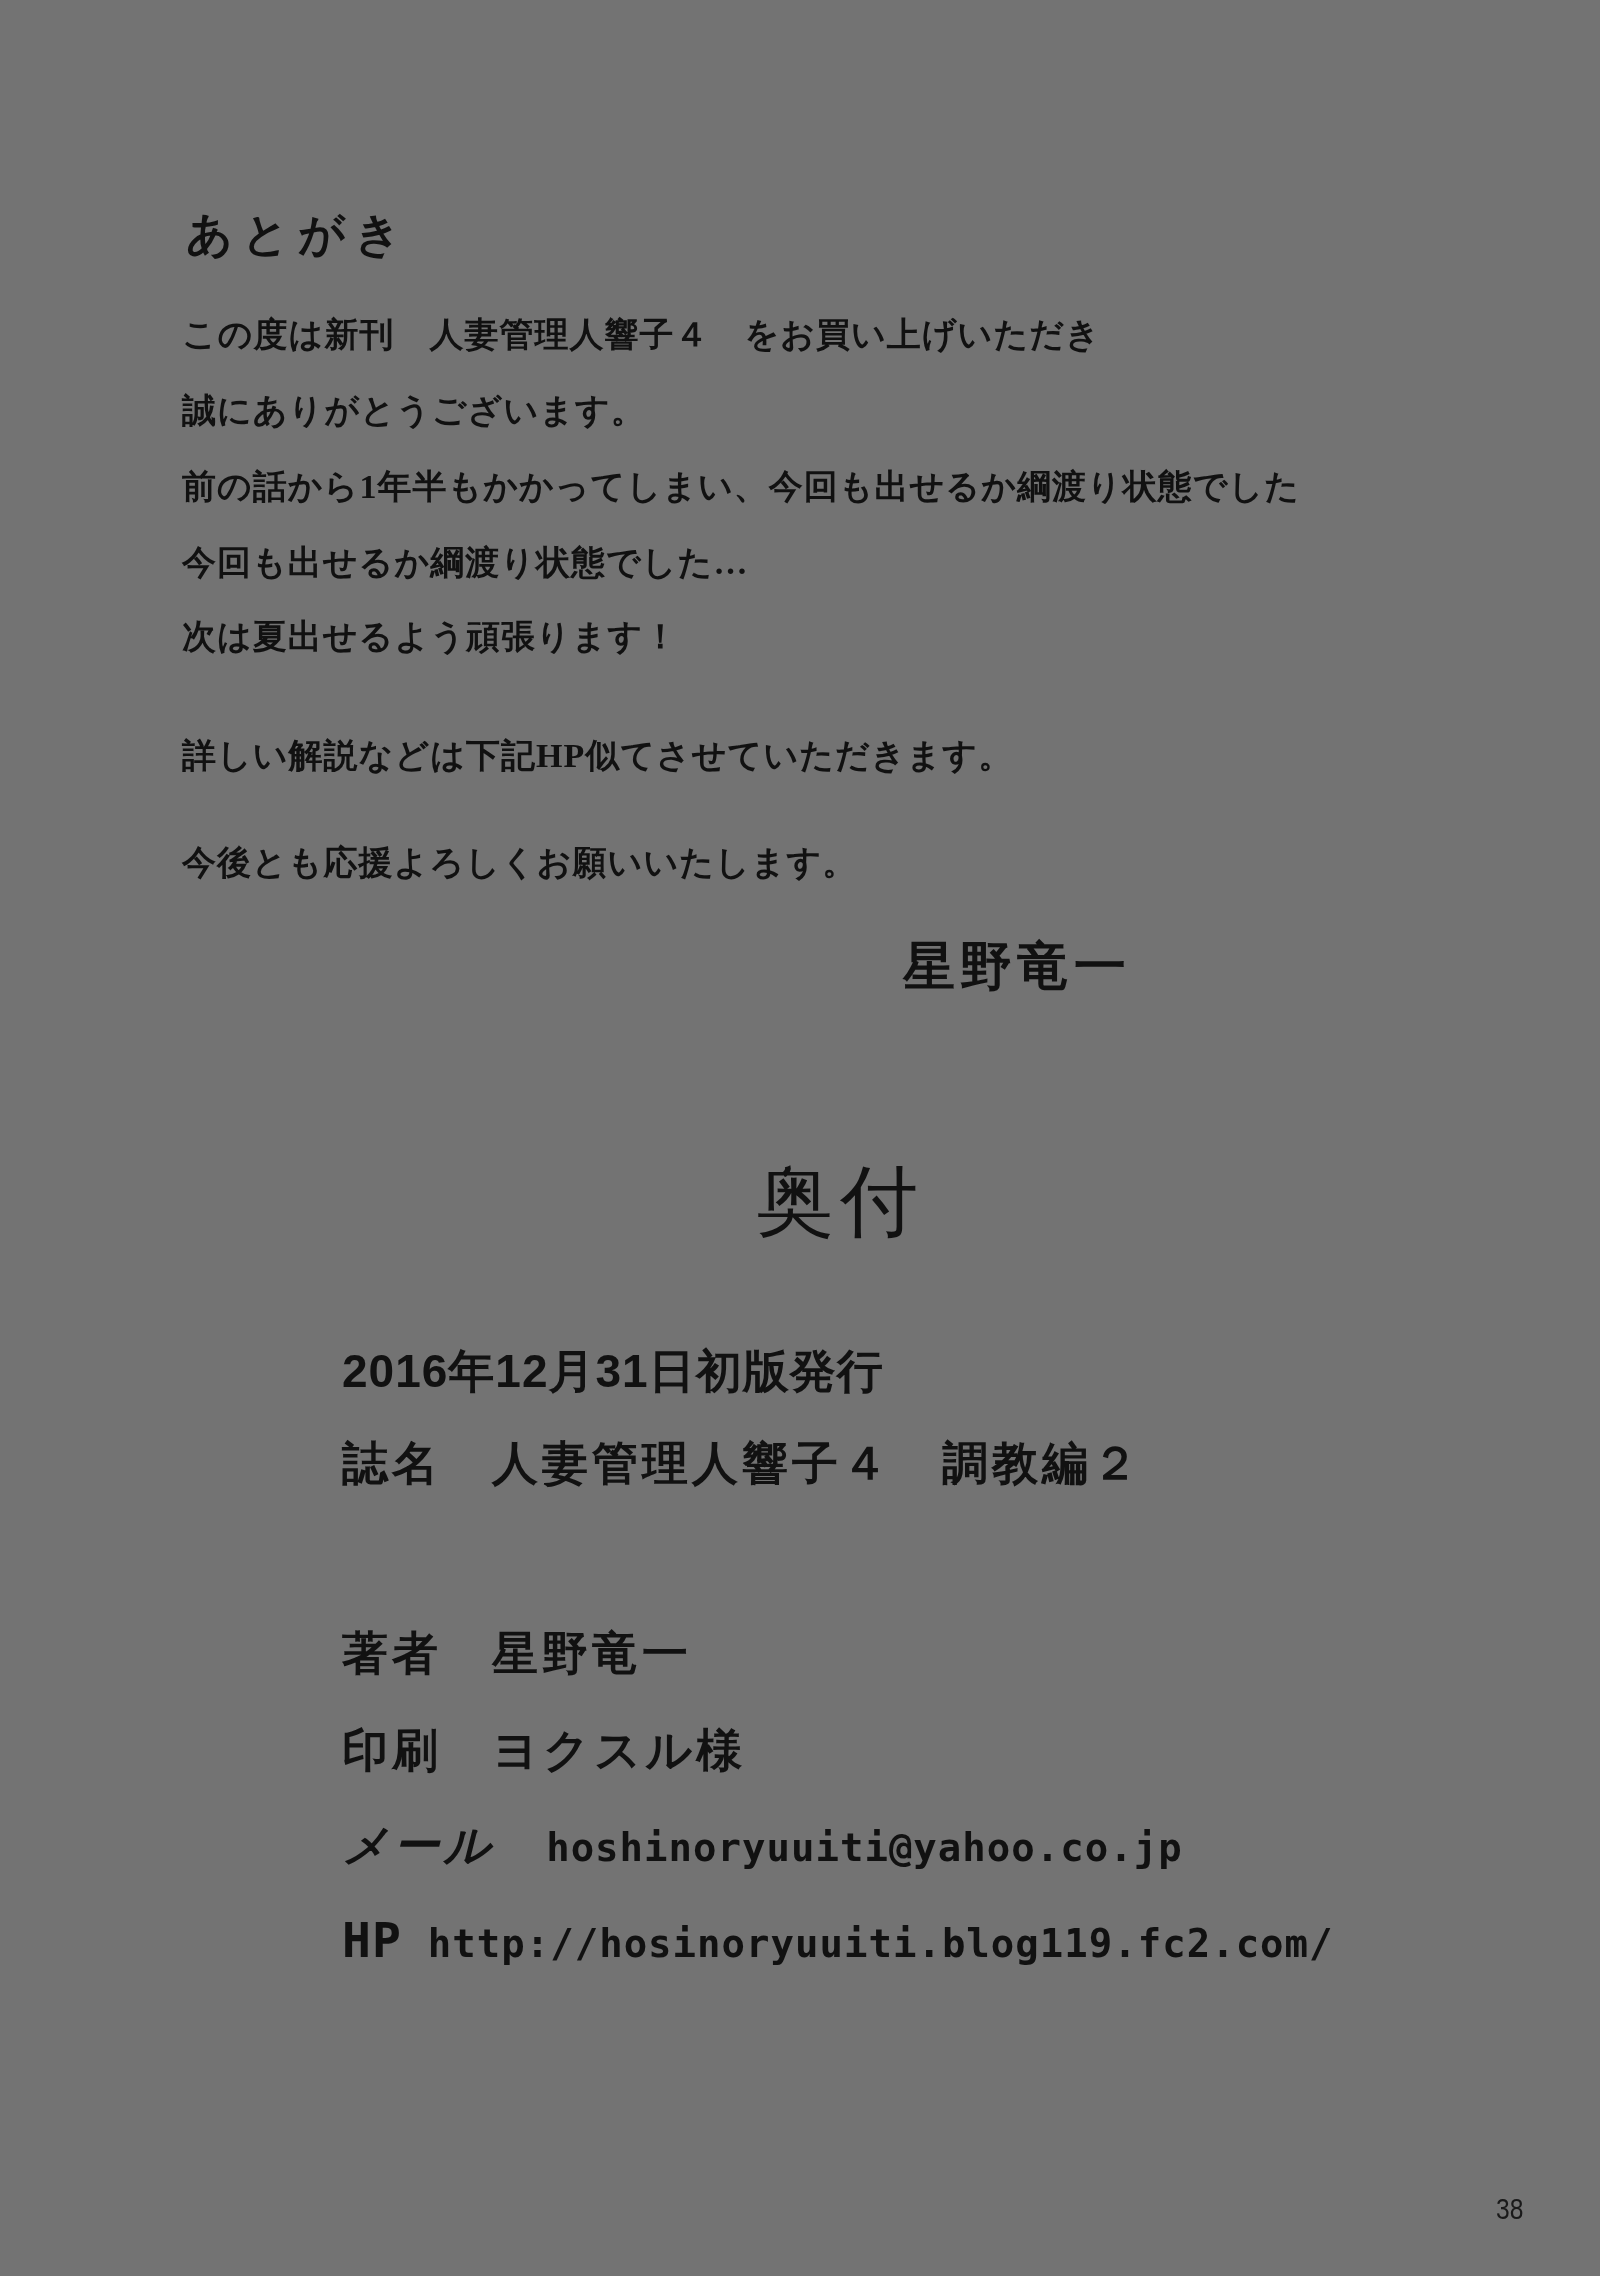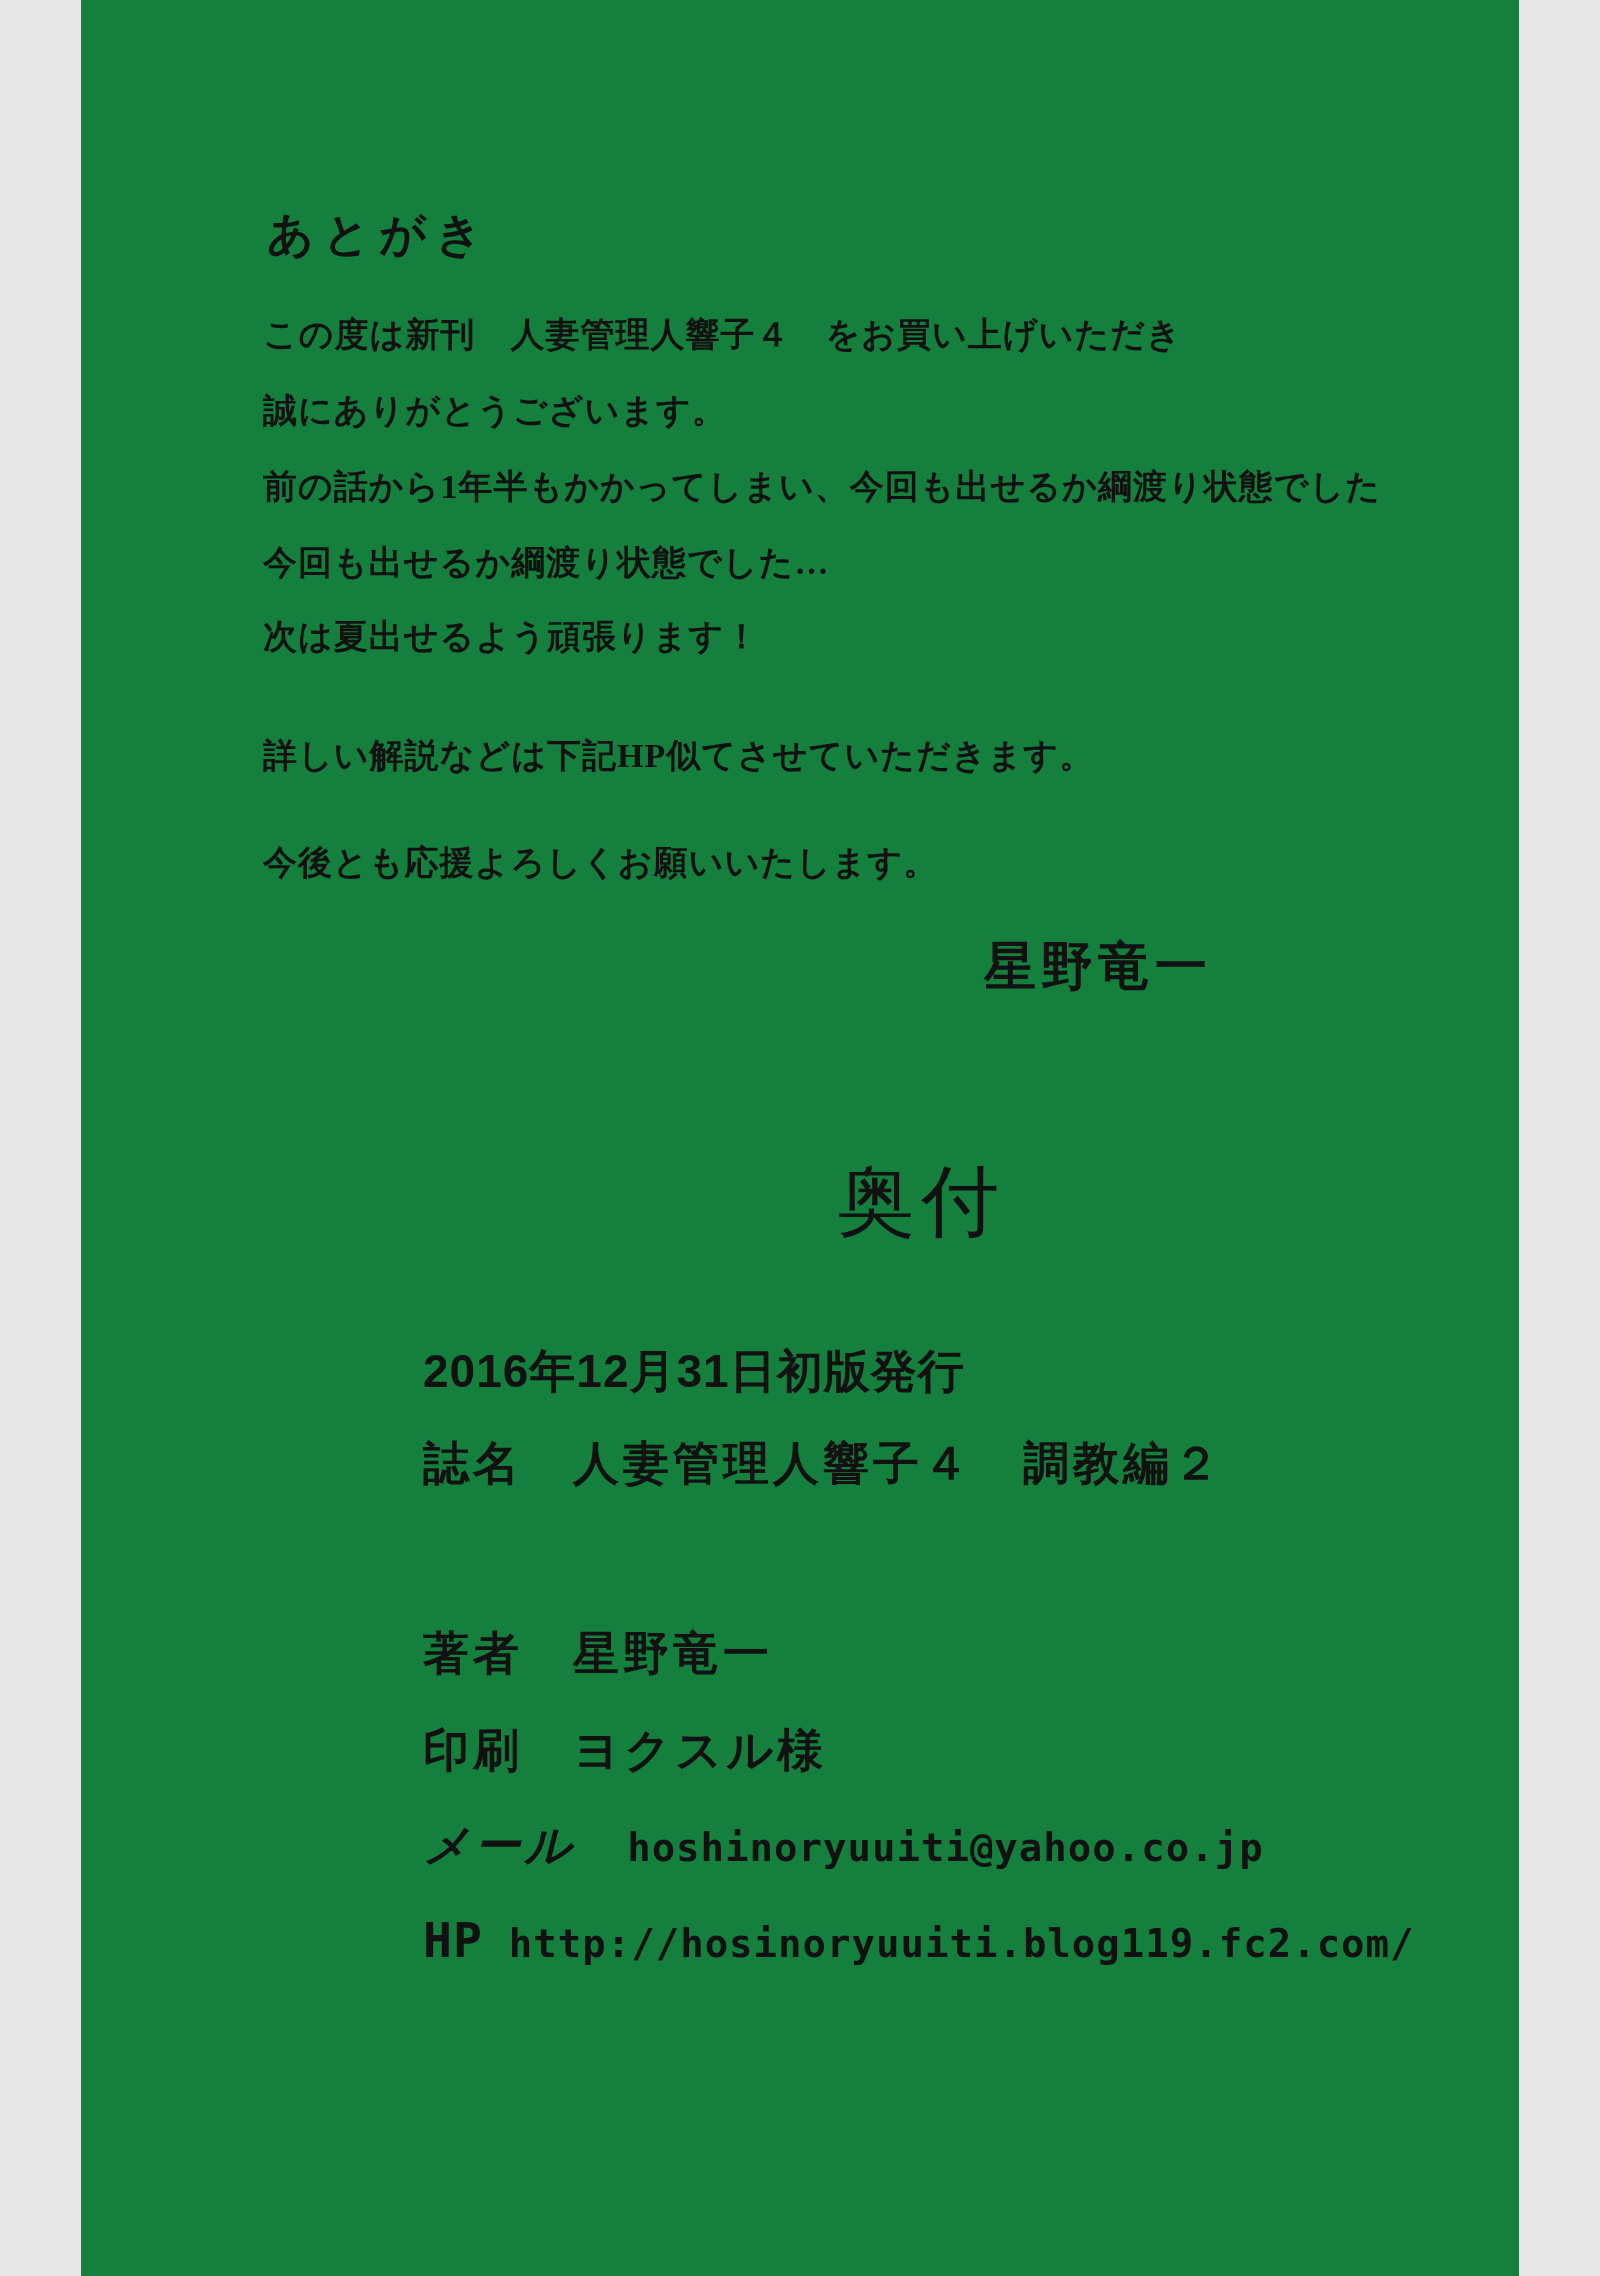--- a/index.html
+++ b/index.html
@@ -2,24 +2,24 @@
 <html lang="ja"><head>
 <meta charset="utf-8">
 <style>
   html, body {
     margin: 0;
     padding: 0;
     background: #e8e8e8;
   }
   .page {
     position: relative;
-    width: 1438px;
+    width: 1600px;
     height: 2276px;
     margin: 0 auto;
-    background: #15803d;
+    background: #737373;
     color: #111;
     overflow: hidden;
     font-family: "Liberation Serif", "DejaVu Serif", serif;
   }
   .abs { position: absolute; margin: 0; white-space: nowrap; line-height: 1; }
 
   
   .aw-title {
     font-size: 46px;
     font-weight: 600;

